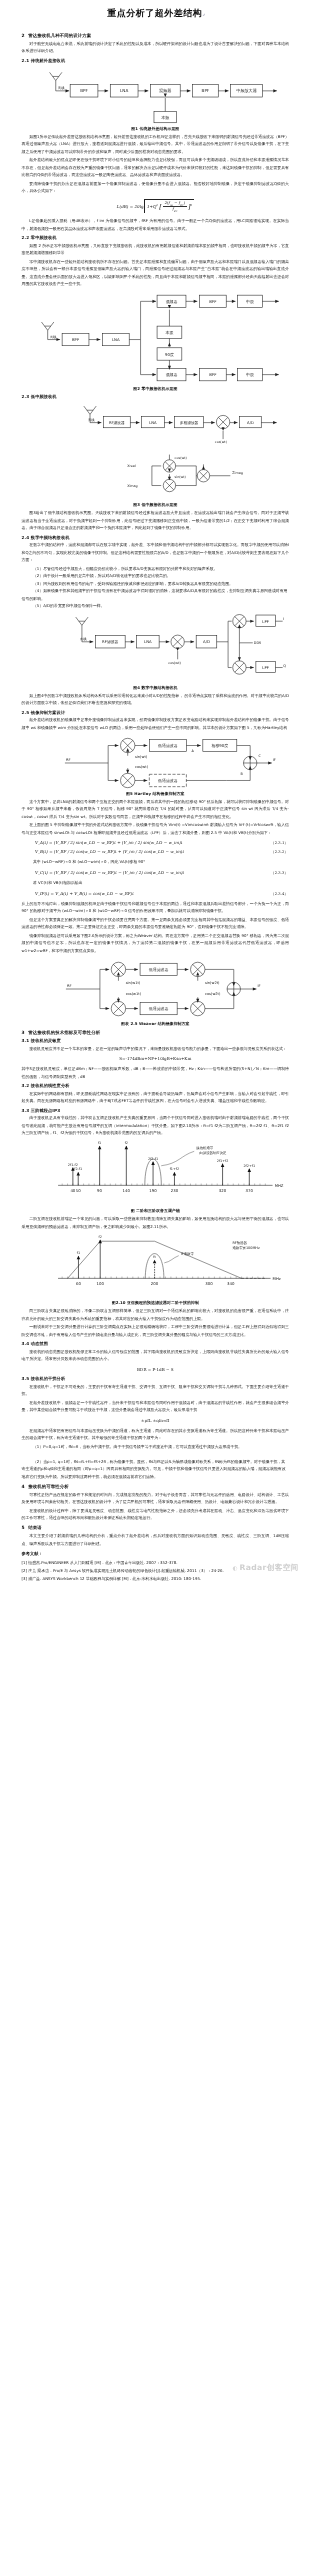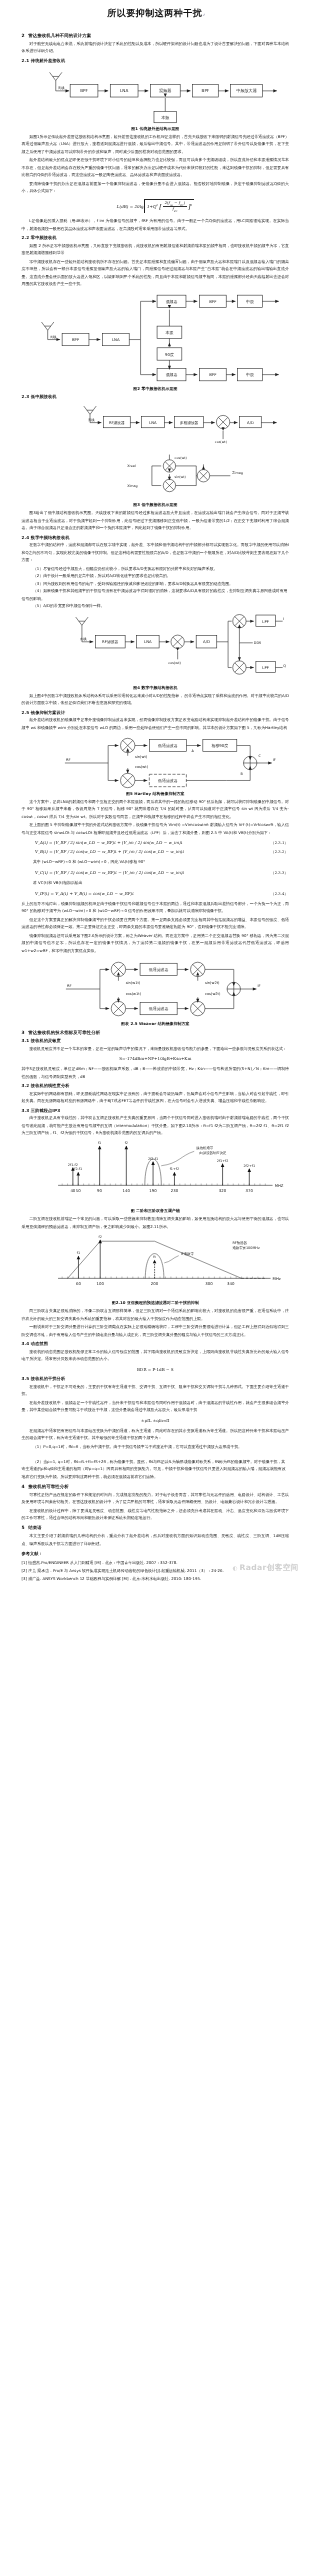--- a/index.html
+++ b/index.html
@@ -73,21 +73,21 @@
   .refbold{font-size:4.2px;font-weight:700;margin:4.1px 0 2.1px 0;}
   .lst{font-size:3.9px;line-height:1.92;margin:0;text-indent:11.3px;}
   .blank{height:7.2px;}
 </style>
 </head>
 <body>
 
 <div class="page">
 
   <h1 class="doc-title">
-    <span>所以要抑制这两种干扰</span><span class="pilcrow">↵</span>
+    <span>重点分析了超外差结构</span><span class="pilcrow">↵</span>
   </h1>
 
   <div class="doc">
 
     <div class="h2">
       <span class="num">2</span><span>雷达接收机几种不同的设计方案</span>
     </div>
     <p class="tx ind">对于航空无线电电台来说，系统前端的设计决定了系统的性能以及成本，所以硬件架构的设计问题也成为了设计首要解决的问题，下面对四种基本结构体系进行详细介绍。</p>
 
     <div class="h3">2.1 传统超外差接收机</div>

